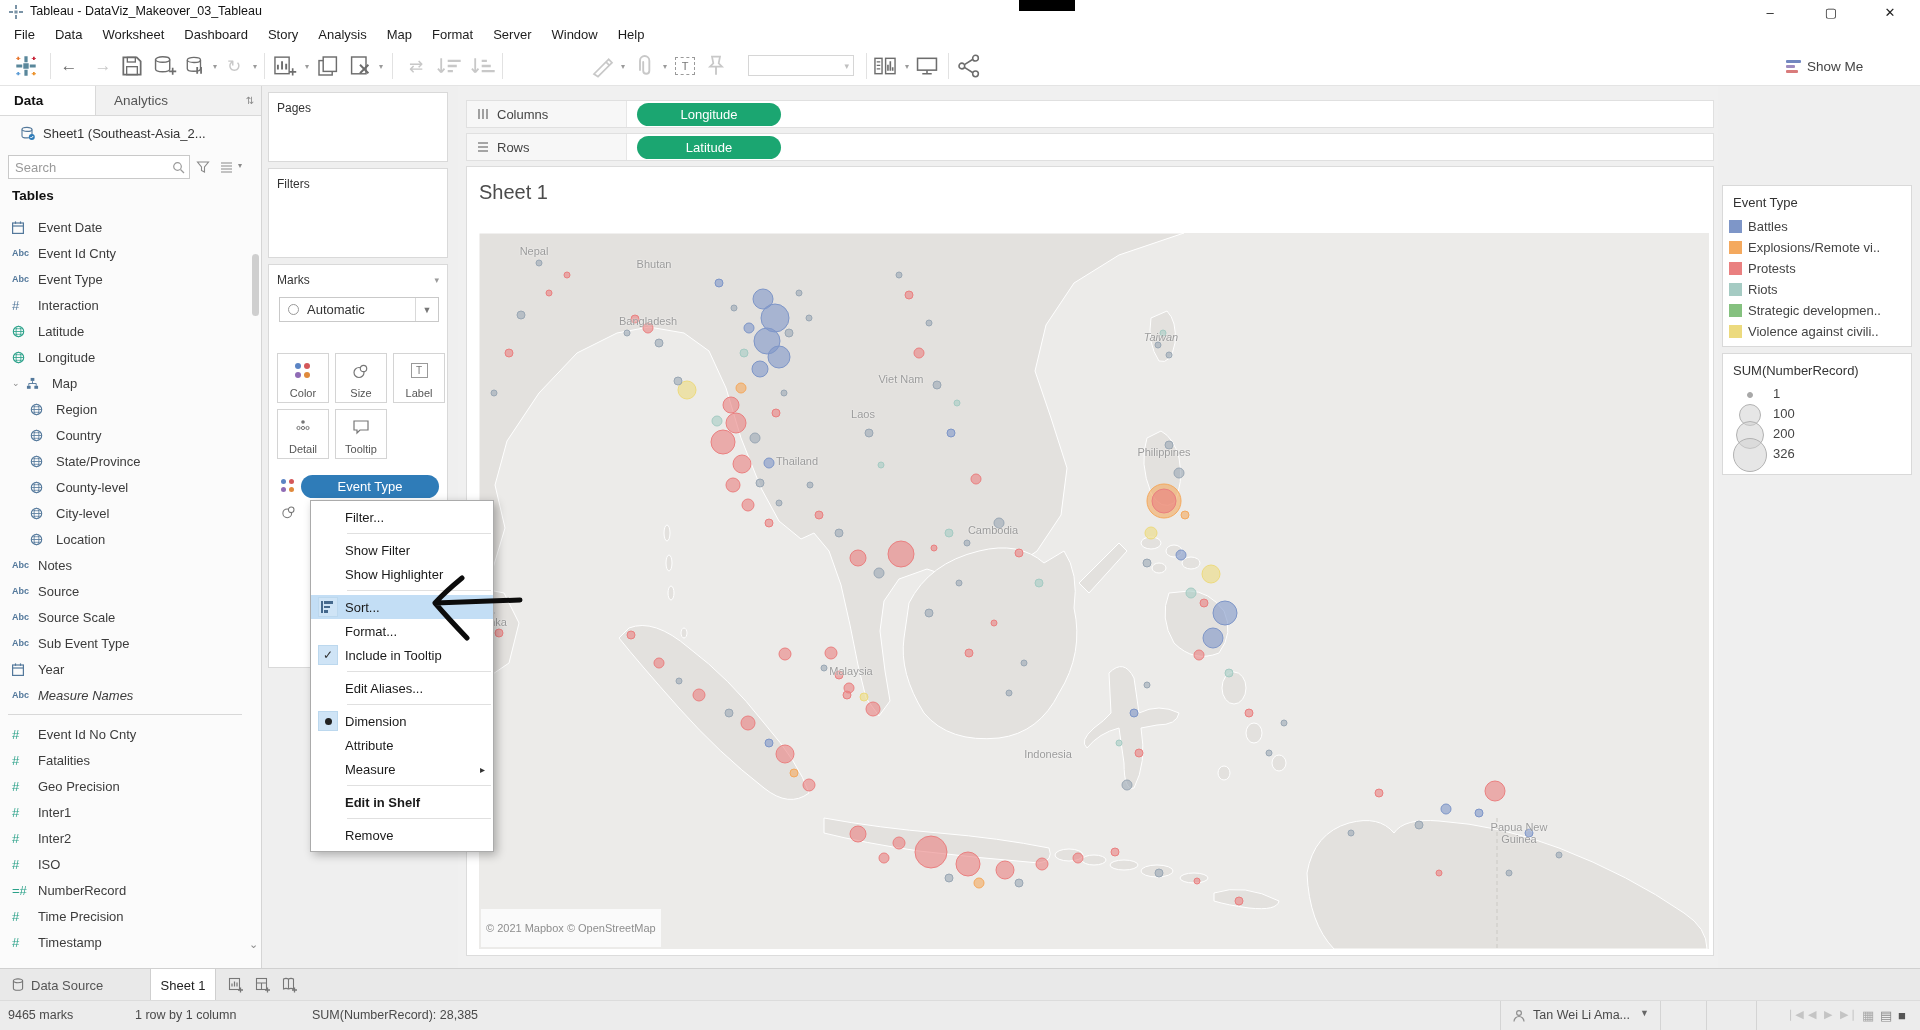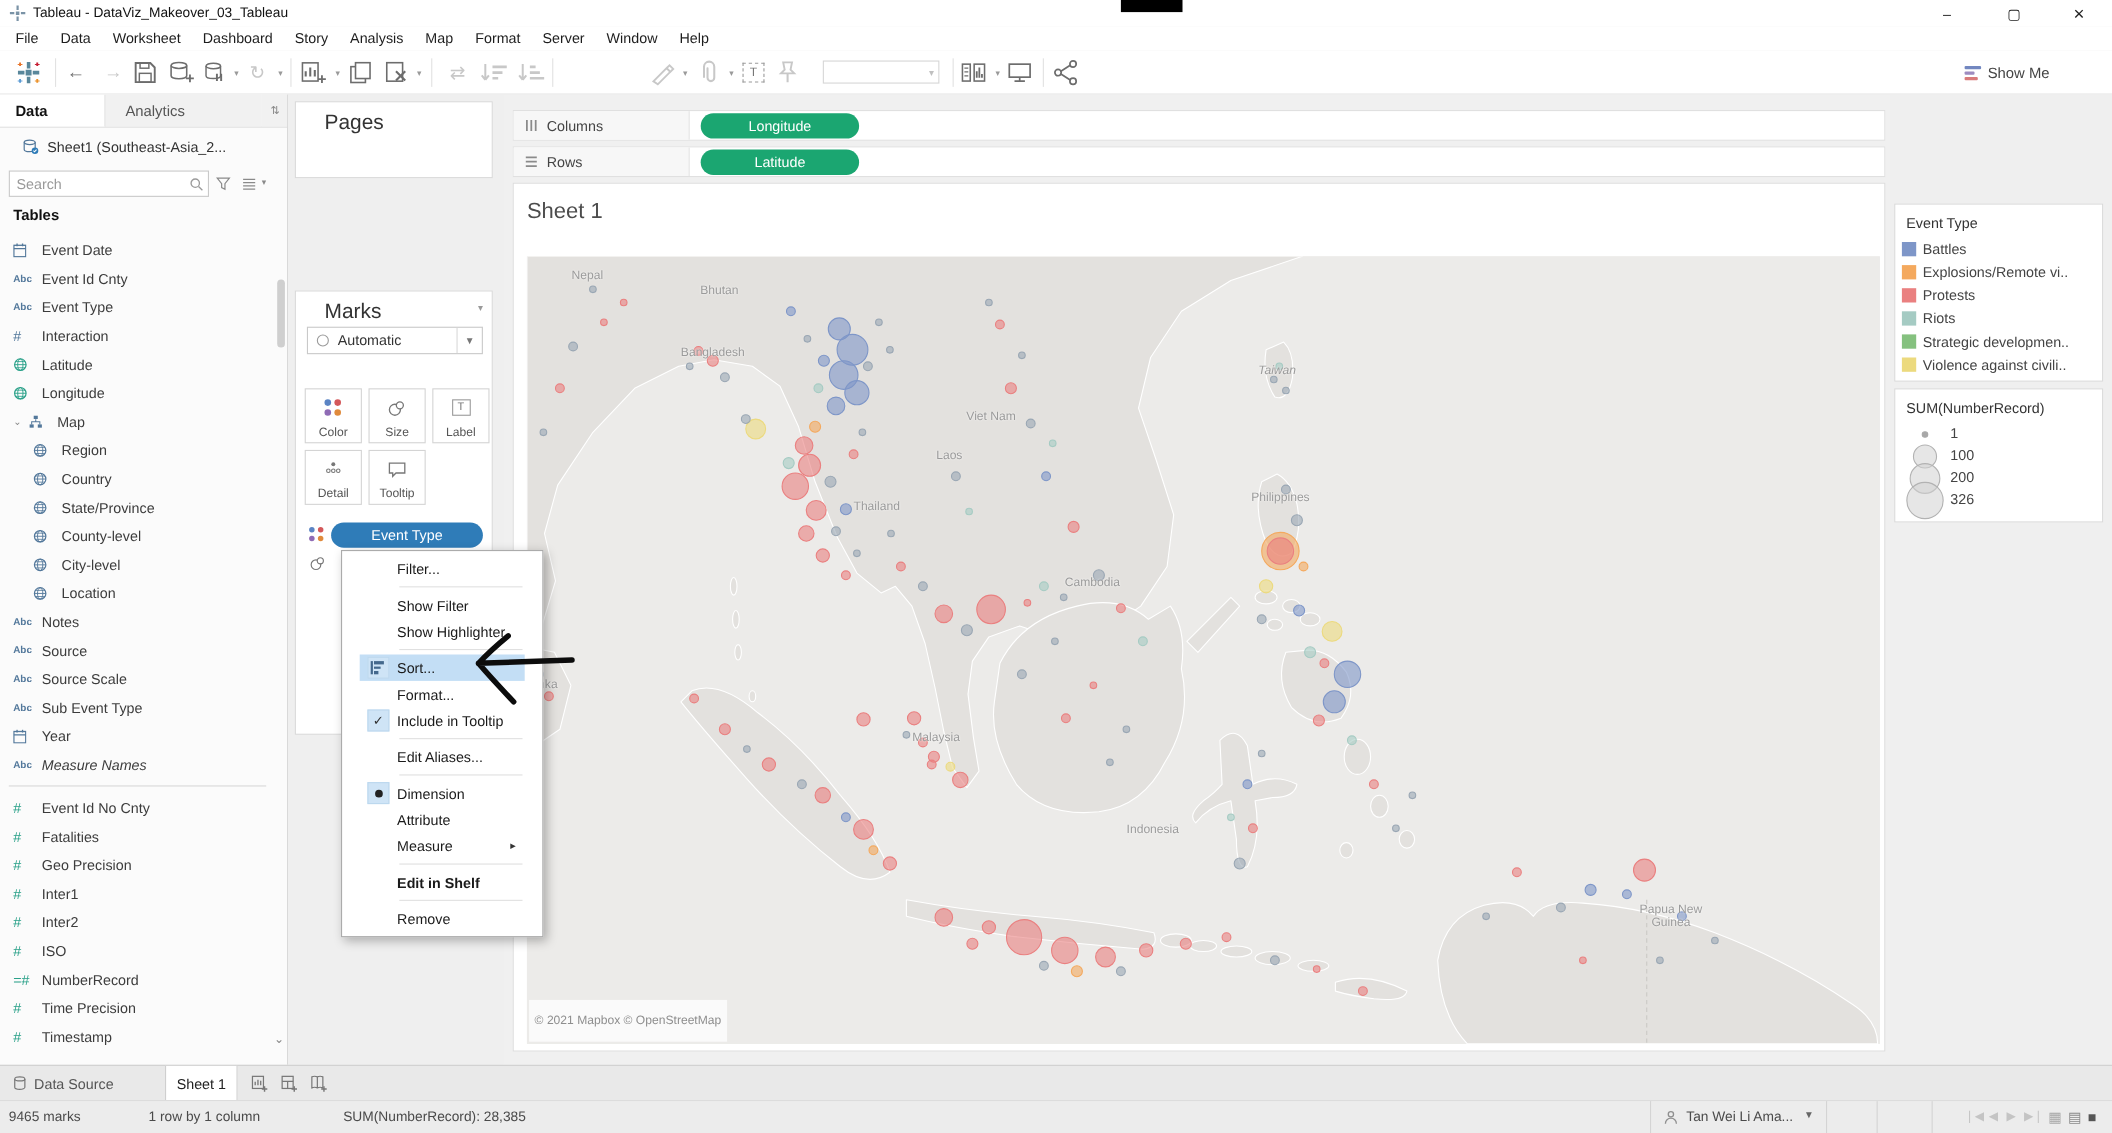--- a/index.html
+++ b/index.html
@@ -45,21 +45,21 @@
   .ic-abc{font-size:9px;letter-spacing:0;font-weight:600}
   .ic-hash{font-size:13px}
   .fdiv{height:1px;background:#d8d8d8;margin:6px 8px 6px 8px}
   .fital{font-style:italic}
   .fchev{color:#8a8a8a;font-size:9px;margin-right:4px;width:10px}
   #dp-scroll-thumb{position:absolute;left:252px;top:168px;width:7px;height:62px;background:#cfcfcf;border-radius:4px}
   #dp-scroll-down{position:absolute;left:249px;top:852px;color:#8a8a8a;font-size:11px}
   
   #midpane{left:262px;top:86px;width:196px;height:882px;background:#efefef}
   .card{position:absolute;background:#fff;border:1px solid #d9d9d9;box-sizing:border-box}
-  .card-title{font-size:19px;color:#333;padding:8px 0 0 26px}
+  .card-title{font-size:12px;color:#333;padding:8px 0 0 8px}
   #card-pages{left:6px;top:6px;width:180px;height:70px}
   #card-filters{left:6px;top:82px;width:180px;height:90px}
   #card-marks{left:6px;top:178px;width:180px;height:404px}
   #marks-caret{position:absolute;right:8px;top:10px;font-size:9px;color:#9a9a9a}
   #mark-type{position:absolute;left:10px;top:32px;width:160px;height:25px;border:1px solid #c9c9c9;display:flex;align-items:center;box-sizing:border-box;font-size:13px;color:#333}
   #mark-type .ring{width:9px;height:9px;border:1.3px solid #9a9a9a;border-radius:50%;margin:0 8px 0 8px}
   #mark-type .dd{margin-left:auto;width:22px;align-self:stretch;border-left:1px solid #d9d9d9;display:flex;align-items:center;justify-content:center;font-size:9px;color:#777}
   .mbtn{position:absolute;width:52px;height:50px;border:1px solid #d4d4d4;box-sizing:border-box;display:flex;flex-direction:column;align-items:center;justify-content:flex-end;padding-bottom:3px;font-size:11px;color:#555;background:#fff}
   .mbtn .micon{flex:1;display:flex;align-items:center;justify-content:center}
   .cdots{width:16px;height:16px;display:grid;grid-template-columns:7px 7px;grid-gap:2px}
@@ -72,21 +72,21 @@
   #viewarea{left:458px;top:86px;width:1260px;height:882px;background:#f0f0f0}
   .shelf{position:absolute;left:8px;width:1248px;height:28px;background:#fff;border:1px solid #e0e0e0;box-sizing:border-box;display:flex;align-items:center}
   .shelf-label{width:160px;height:100%;background:#f7f7f7;border-right:1px solid #e6e6e6;display:flex;align-items:center;padding-left:10px;box-sizing:border-box;font-size:13px;color:#444;gap:8px}
   .pill-green{background:#1ba671;width:144px;margin-left:10px}
   #sheetbox{position:absolute;left:8px;top:80px;width:1248px;height:790px;background:#fff;border:1px solid #dcdcdc;box-sizing:border-box}
   #sheet-title{position:absolute;left:12px;top:14px;font-size:20px;color:#4c4c4c}
   #mapwrap{position:absolute;left:12px;top:66px;width:1230px;height:716px;background:#ecebe9;overflow:hidden}
   .maplabel{position:absolute;transform:translate(-50%,-50%);font-size:11px;color:#9b9b9b;white-space:pre-line;text-align:center;text-shadow:0 0 2px #fff}
   #attribution{position:absolute;left:2px;bottom:2px;font-size:11px;color:#8e8e8e;background:rgba(255,255,255,.75);padding:13px 5px}
   
-  #ctxmenu{left:310px;top:500px;width:184px;background:#fff;border:1px solid #ababab;box-shadow:3px 3px 9px rgba(0,0,0,.28);padding:4px 16px;z-index:50;box-sizing:border-box}
+  #ctxmenu{left:310px;top:500px;width:184px;background:#fff;border:1px solid #ababab;box-shadow:3px 3px 9px rgba(0,0,0,.28);padding:4px 0;z-index:50;box-sizing:border-box}
   .cmi{height:24px;display:flex;align-items:center;font-size:13px;color:#1a1a1a;position:relative}
   .cmi .gut{width:34px;display:flex;align-items:center;justify-content:center;flex:none;height:100%}
   .cmi .gbox{width:20px;height:20px;background:#cfe4f6;border:1px solid #bcd8ee;box-sizing:border-box;display:flex;align-items:center;justify-content:center}
   .cmi.hl{background:#c3def5}
   .cmi.bold{font-weight:bold}
   .cmi .subm{margin-left:auto;margin-right:8px;font-size:10px;color:#333}
   .cmsep{height:1px;background:#e0e0e0;margin:4px 2px 4px 36px}
   .sorticon{width:14px;height:12px;position:relative}
   .sorticon i{position:absolute;background:#44688c;height:2.5px;left:3px}
   .sorticon .vb{left:0;top:0;width:2px;height:12px}
@@ -505,20 +505,23 @@
         <span>Timestamp</span>
       </div>
     </div>
   <div id="dp-scroll-thumb"></div>
   <div id="dp-scroll-down">⌄</div>
 </div>
 
 <div class="abs" id="midpane">
   <div class="card" id="card-pages">
     <div class="card-title">Pages</div>
+  </div>
+  <div class="card" id="card-filters">
+    <div class="card-title">Filters</div>
   </div>
   <div class="card" id="card-marks">
     <div class="card-title">Marks</div>
     <div id="marks-caret">▾</div>
     <div id="mark-type">
       <span class="ring"></span>
       <span>Automatic</span>
       <span class="dd">▼</span>
     </div>
     <div class="mbtn" style="left:8px;top:88px">

